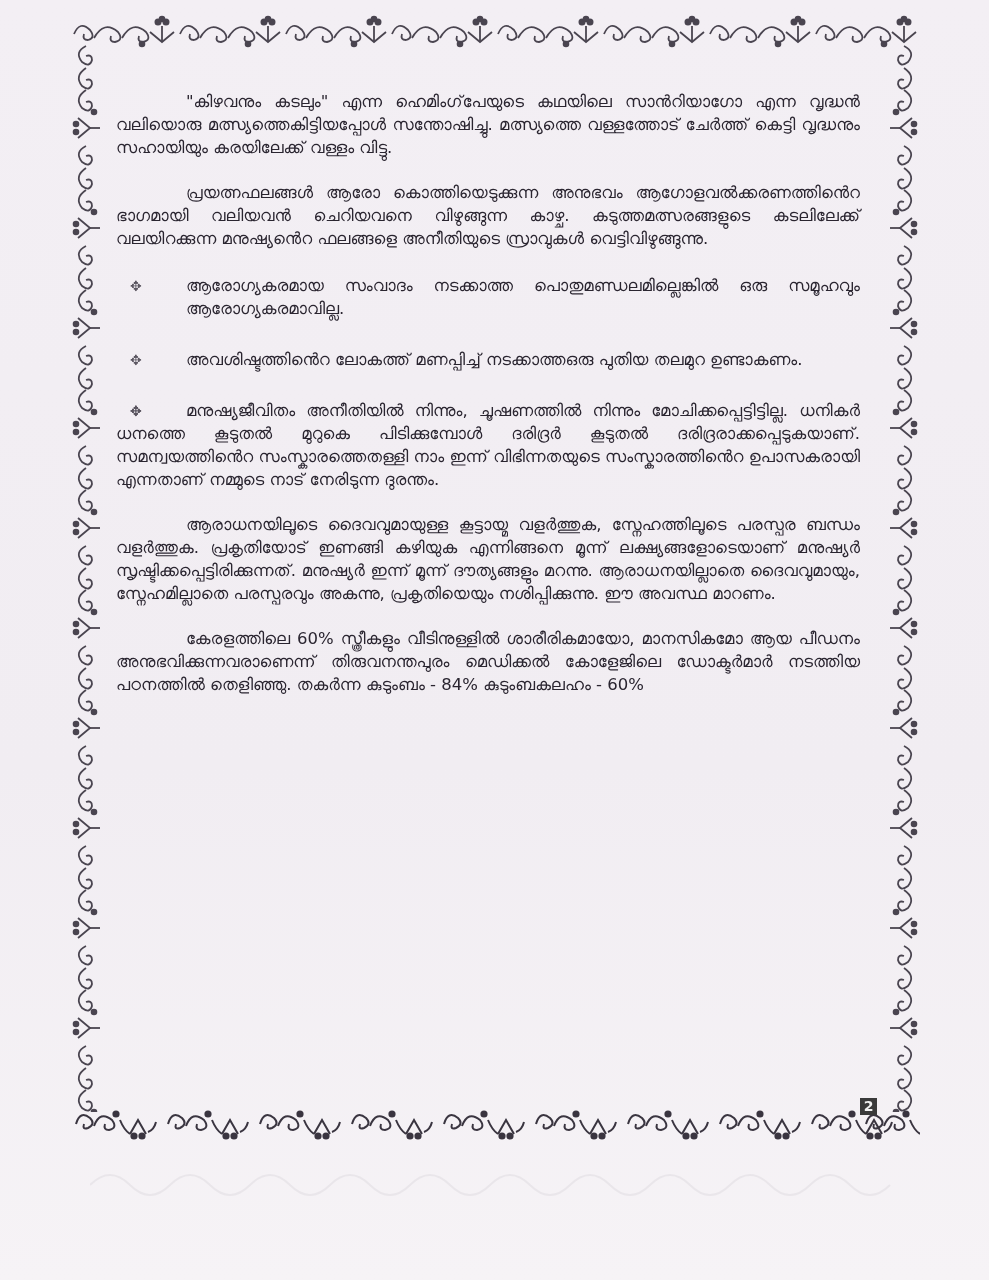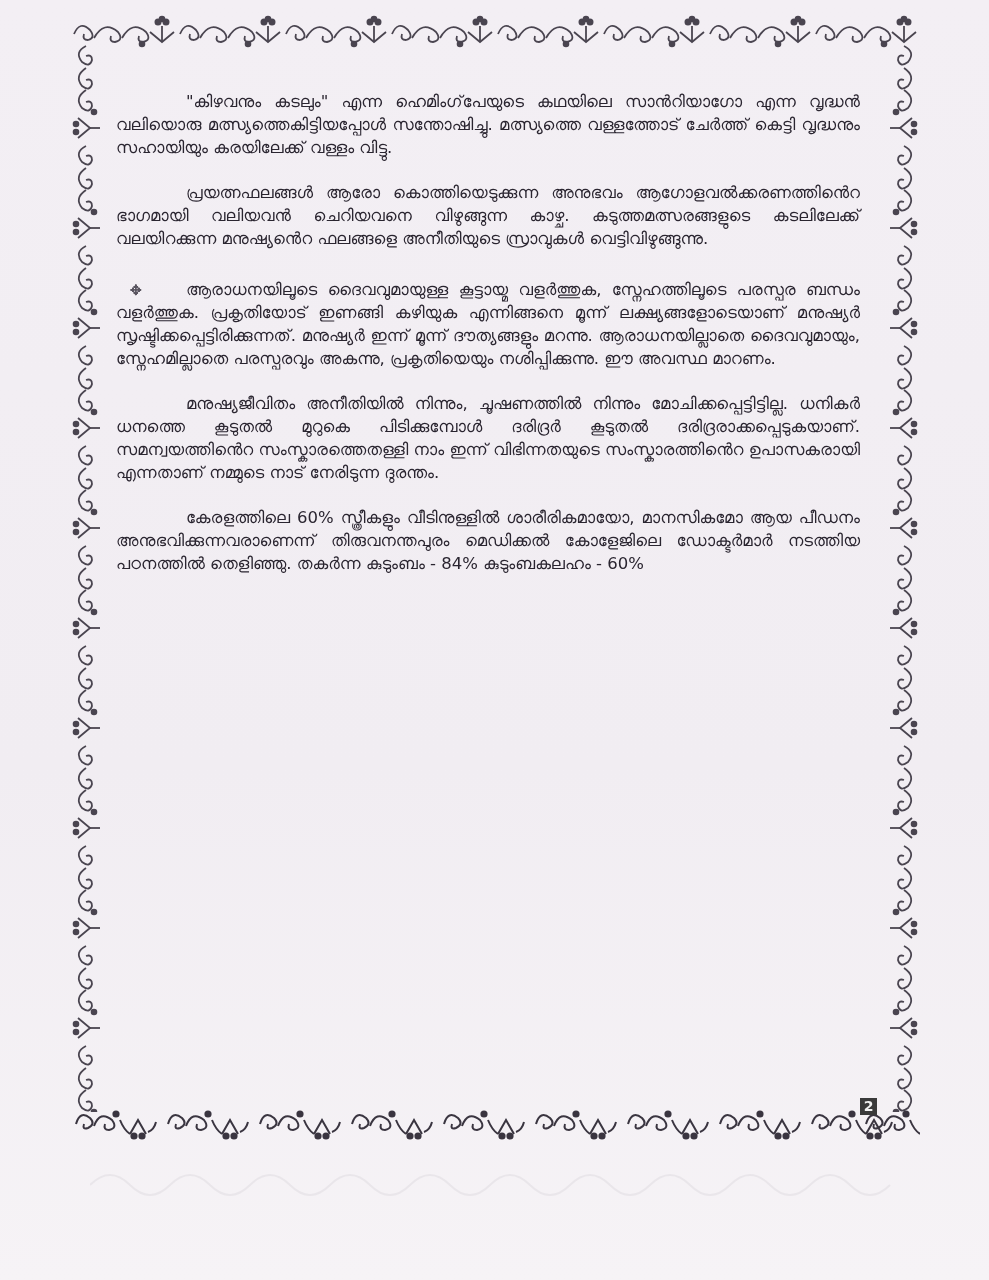--- a/index.html
+++ b/index.html
@@ -168,34 +168,36 @@
     </div>
   </div>
 
   <div class="content">
     <p class="para">"കിഴവനും കടലും" എന്ന ഹെമിംഗ്‌പേയുടെ കഥയിലെ സാൻറിയാഗോ എന്ന വൃദ്ധൻ വലിയൊരു മത്സ്യത്തെകിട്ടിയപ്പോൾ സന്തോഷിച്ചു. മത്സ്യത്തെ വള്ളത്തോട് ചേർത്ത് കെട്ടി വൃദ്ധനും സഹായിയും കരയിലേക്ക് വള്ളം വിട്ടു.</p>
     <p class="para" style="margin-bottom:24px">പ്രയത്നഫലങ്ങൾ ആരോ കൊത്തിയെടുക്കുന്ന അനുഭവം ആഗോളവൽക്കരണത്തിൻെറ ഭാഗമായി വലിയവൻ ചെറിയവനെ വിഴുങ്ങുന്ന കാഴ്ച. കടുത്തമത്സരങ്ങളുടെ കടലിലേക്ക് വലയിറക്കുന്ന മനുഷ്യൻെറ ഫലങ്ങളെ അനീതിയുടെ സ്രാവുകൾ വെട്ടിവിഴുങ്ങുന്നു.</p>
 
     <ul class="bullet-list">
       <li class="bullet-item">
         <span class="bullet-icon">✥</span>
-      </li>
-      <li class="bullet-item">
-        <span class="bullet-icon">✥</span>
+        <span>ആരോഗ്യകരമായ സംവാദം നടക്കാത്ത പൊതുമണ്ഡലമില്ലെങ്കിൽ ഒരു സമൂഹവും ആരോഗ്യകരമാവില്ല.</span>
+      </li>
+      <li class="bullet-item">
+        <span class="bullet-icon">✥</span>
+        <span>അവശിഷ്ടത്തിൻെറ ലോകത്ത് മണപ്പിച്ച് നടക്കാത്തഒരു പുതിയ തലമുറ ഉണ്ടാകണം.</span>
       </li>
       <li class="bullet-item">
         <span class="bullet-icon">✥</span>
       </li>
       <li class="bullet-item">
         <span class="bullet-icon">✥</span>
       </li>
     </ul>
 
+    <p class="para">മനുഷ്യജീവിതം അനീതിയിൽ നിന്നും, ചൂഷണത്തിൽ നിന്നും മോചിക്കപ്പെട്ടിട്ടില്ല. ധനികർ ധനത്തെ കൂടുതൽ മുറുകെ പിടിക്കുമ്പോൾ ദരിദ്രർ കൂടുതൽ ദരിദ്രരാക്കപ്പെടുകയാണ്. സമന്വയത്തിൻെറ സംസ്കാരത്തെതള്ളി നാം ഇന്ന് വിഭിന്നതയുടെ സംസ്കാരത്തിൻെറ ഉപാസകരായി എന്നതാണ് നമ്മുടെ നാട് നേരിടുന്ന ദുരന്തം.</p>
     <p class="para">ആരാധനയിലൂടെ ദൈവവുമായുള്ള കൂട്ടായ്മ വളർത്തുക, സ്നേഹത്തിലൂടെ പരസ്പര ബന്ധം വളർത്തുക. പ്രകൃതിയോട് ഇണങ്ങി കഴിയുക എന്നിങ്ങനെ മൂന്ന് ലക്ഷ്യങ്ങളോടെയാണ് മനുഷ്യർ സൃഷ്ടിക്കപ്പെട്ടിരിക്കുന്നത്. മനുഷ്യർ ഇന്ന് മൂന്ന് ദൗത്യങ്ങളും മറന്നു. ആരാധനയില്ലാതെ ദൈവവുമായും, സ്നേഹമില്ലാതെ പരസ്പരവും അകന്നു, പ്രകൃതിയെയും നശിപ്പിക്കുന്നു. ഈ അവസ്ഥ മാറണം.</p>
-    <p class="para">മനുഷ്യജീവിതം അനീതിയിൽ നിന്നും, ചൂഷണത്തിൽ നിന്നും മോചിക്കപ്പെട്ടിട്ടില്ല. ധനികർ ധനത്തെ കൂടുതൽ മുറുകെ പിടിക്കുമ്പോൾ ദരിദ്രർ കൂടുതൽ ദരിദ്രരാക്കപ്പെടുകയാണ്. സമന്വയത്തിൻെറ സംസ്കാരത്തെതള്ളി നാം ഇന്ന് വിഭിന്നതയുടെ സംസ്കാരത്തിൻെറ ഉപാസകരായി എന്നതാണ് നമ്മുടെ നാട് നേരിടുന്ന ദുരന്തം.</p>
     <p class="para">കേരളത്തിലെ 60% സ്ത്രീകളും വീടിനുള്ളിൽ ശാരീരികമായോ, മാനസികമോ ആയ പീഡനം അനുഭവിക്കുന്നവരാണെന്ന് തിരുവനന്തപുരം മെഡിക്കൽ കോളേജിലെ ഡോക്ടർമാർ നടത്തിയ പഠനത്തിൽ തെളിഞ്ഞു. തകർന്ന കുടുംബം - 84% കുടുംബകലഹം - 60%</p>
   </div>
 
   <div class="page-number">2</div>
 
   <div class="ghost">
     <svg width="810" height="30" viewBox="0 0 810 30">
       <g fill="none" stroke="#6a6070" stroke-width="2">
         <path d="M0 15 q20 -20 40 0 t40 0 t40 0 t40 0 t40 0 t40 0 t40 0 t40 0 t40 0 t40 0 t40 0 t40 0 t40 0 t40 0 t40 0 t40 0 t40 0 t40 0 t40 0 t40 0"></path>
       </g>

